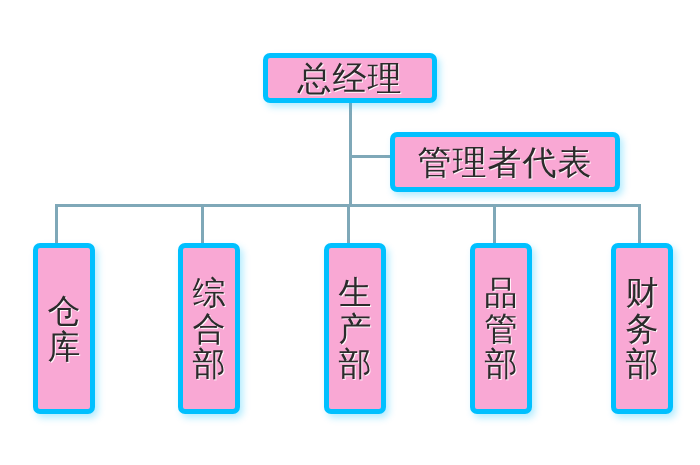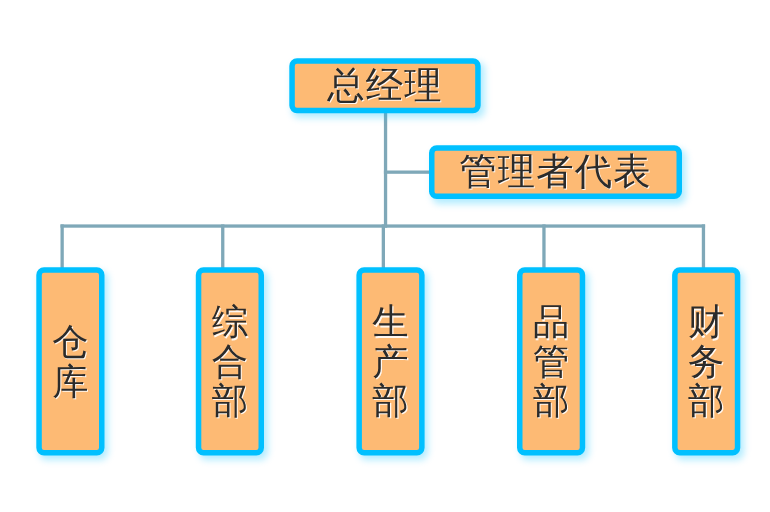--- a/index.html
+++ b/index.html
@@ -21,21 +21,21 @@
     position: absolute;
     background: #7fa8b8;
   }
   .connector.v { width: 3px; }
   .connector.h { height: 3px; }
 
   
   .node {
     position: absolute;
     box-sizing: border-box;
-    background: #fdba74;
+    background: #f9a8d4;
     border: 5px solid #00c0ff;
     border-radius: 7px;
     display: flex;
     align-items: center;
     justify-content: center;
     box-shadow: 3px 4px 7px rgba(0, 192, 255, 0.30);
     z-index: 3;
   }
   .node .label {
     color: #2b2b2b;
@@ -75,21 +75,21 @@
   <div class="connector v" style="left:55px; top:204px; height:42px;"></div>
   <div class="connector v" style="left:201px; top:204px; height:42px;"></div>
   <div class="connector v" style="left:347px; top:204px; height:42px;"></div>
   <div class="connector v" style="left:493px; top:204px; height:42px;"></div>
   <div class="connector v" style="left:638px; top:204px; height:42px;"></div>
 
   <div class="node horizontal" style="left:263px; top:53px; width:174px; height:50px;">
     <span class="label">总经理</span>
   </div>
 
-  <div class="node horizontal" style="left:390px; top:132px; width:230px; height:49px;">
+  <div class="node horizontal" style="left:390px; top:132px; width:230px; height:60px;">
     <span class="label">管理者代表</span>
   </div>
 
   <div class="node vertical" style="left:33px; top:243px; width:62px; height:171px;">
     <span class="label">仓
 库</span>
   </div>
 
   <div class="node vertical" style="left:178px; top:243px; width:62px; height:171px;">
     <span class="label">综

